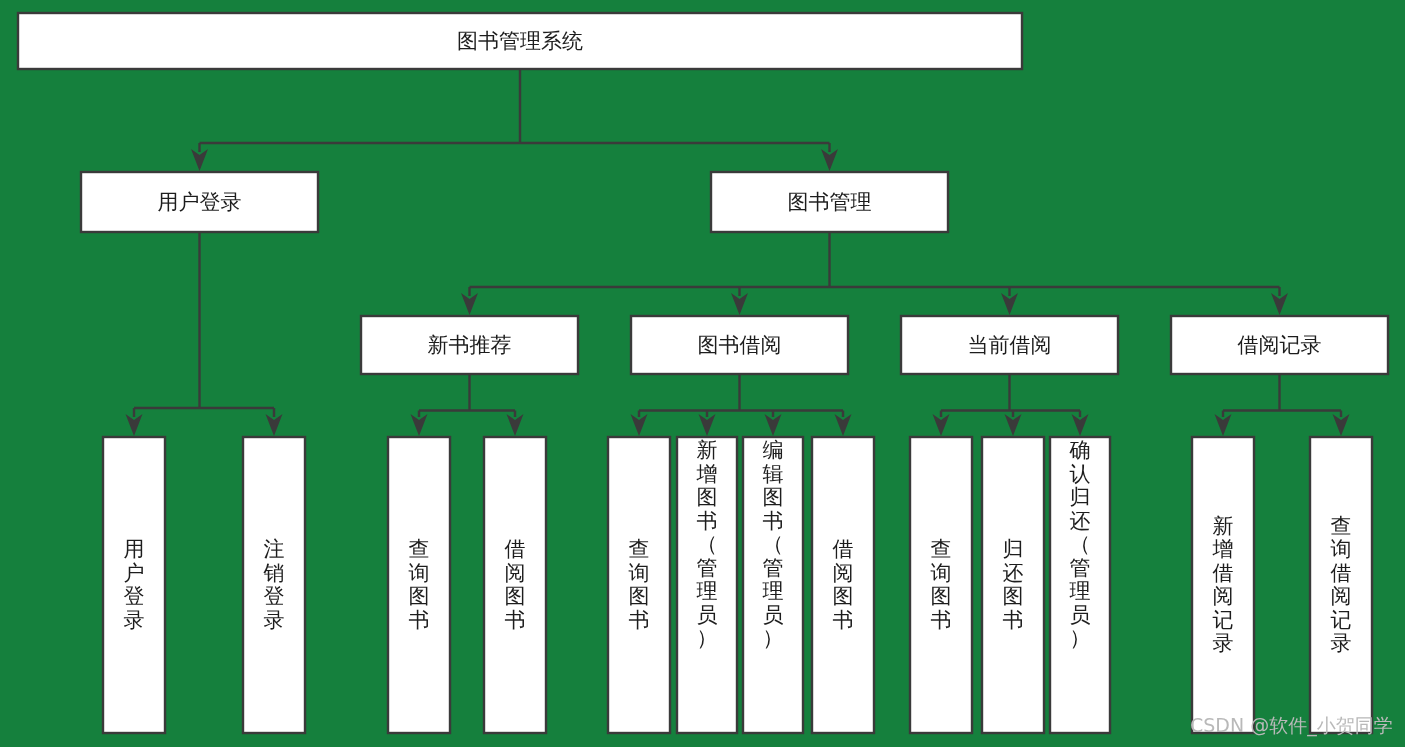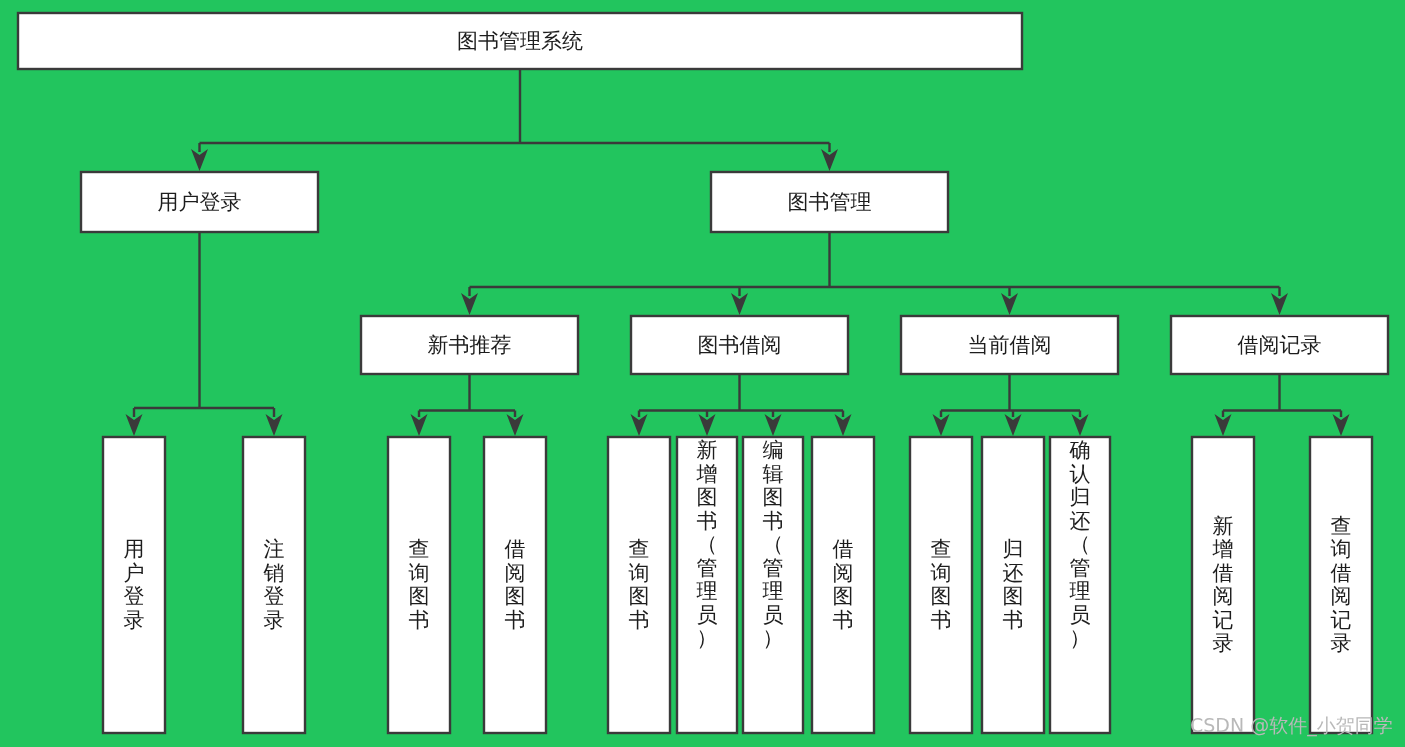--- a/index.html
+++ b/index.html
@@ -8,21 +8,21 @@
     padding: 0;
     background: #ffffff;
   }
   body {
     font-family: "DejaVu Sans", "Liberation Sans", sans-serif;
   }
   #diagram-root {
     position: relative;
     width: 1405px;
     height: 747px;
-    background: #22c55e;
+    background: #15803d;
     overflow: hidden;
   }
   svg.diagram-canvas {
     position: absolute;
     left: 0;
     top: 0;
     width: 1405px;
     height: 747px;
     display: block;
   }

